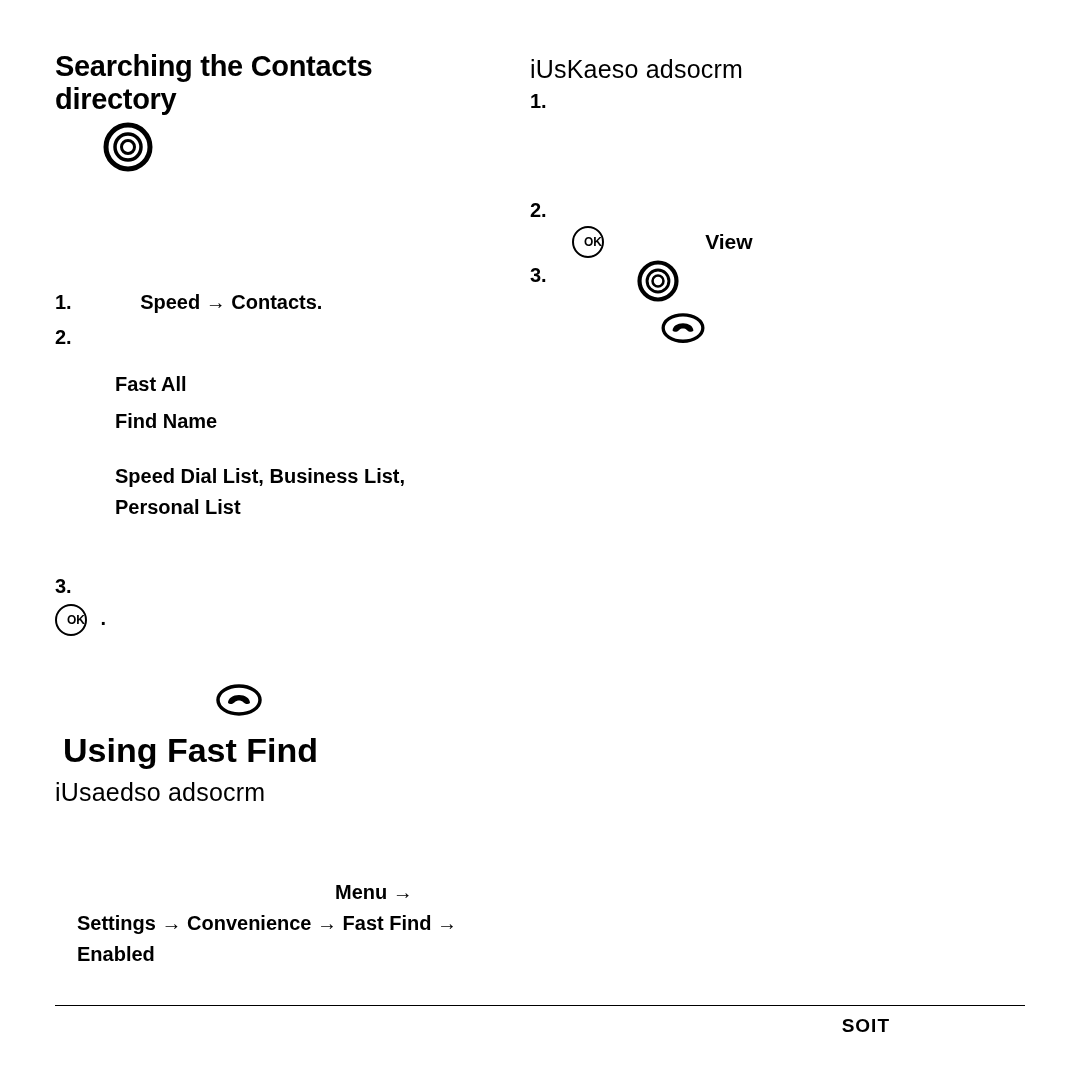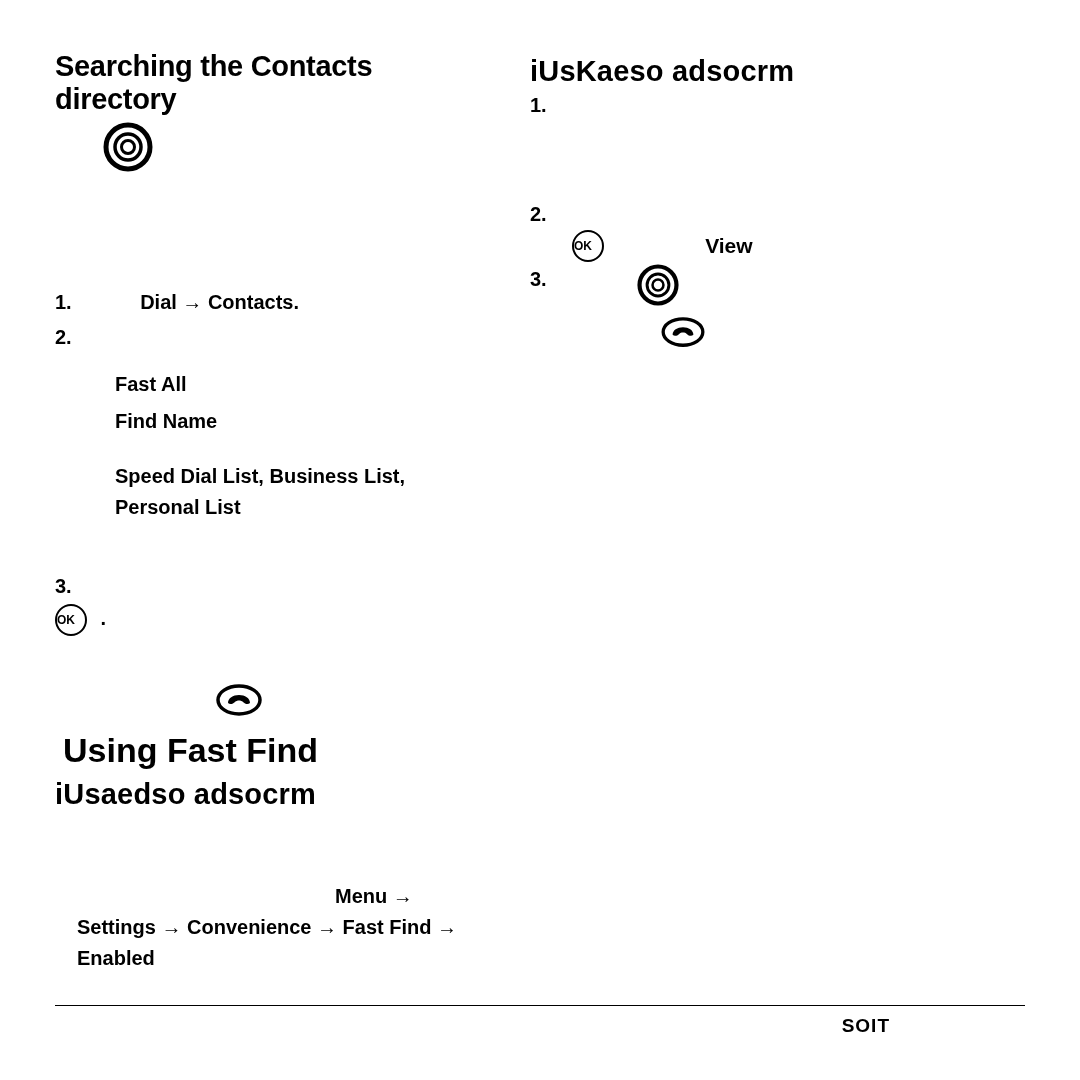--- a/index.html
+++ b/index.html
@@ -34,22 +34,22 @@
     font-weight: bold;
     margin: 0;
     letter-spacing: -0.3px;
   }
   .h2 {
     font-size: 34px;
     font-weight: bold;
     margin: 8px;
   }
   .sub {
-    font-size: 29px;
-    font-weight: bold;
+    font-size: 25px;
+    font-weight: normal;
     letter-spacing: 0.2px;
   }
   .bold { font-weight: bold; }
   .num {
     display: inline-block;
     width: 30px;
     font-weight: bold;
     vertical-align: top;
   }
   .indent-body { margin-left: 60px; }
@@ -62,21 +62,21 @@
   }
   .icon-ok {
     display: inline-block;
     width: 28px;
     height: 28px;
     border: 2.5px solid #000;
     border-radius: 50%;
     font-size: 12px;
     font-weight: bold;
     line-height: 28px;
-    text-align: left;
+    text-align: right;
     vertical-align: middle;
   }
   .icon-call {
     display: inline-block;
     vertical-align: middle;
   }
   .footer-line {
     position: absolute;
     left: 55px;
     right: 55px;
@@ -108,21 +108,21 @@
           <circle cx="25" cy="25" r="6.5" fill="none" stroke="#000" stroke-width="3"></circle>
         </svg>
       </span>
     </div>
 
     <div style="height:110px;"></div>
 
     <div class="lh">
       <span class="num">1.</span>
       <span style="display:inline-block; width:44px;"></span>
-      <span class="bold">Dial → Contacts.</span>
+      <span class="bold">Speed → Contacts.</span>
     </div>
 
     <div class="lh" style="margin-top:4px;">
       <span class="num">2.</span>
     </div>
 
     <div class="indent-body bold lh" style="margin-top:16px;">Fast All</div>
     <div class="indent-body bold lh" style="margin-top:6px;">Find Name</div>
 
 

